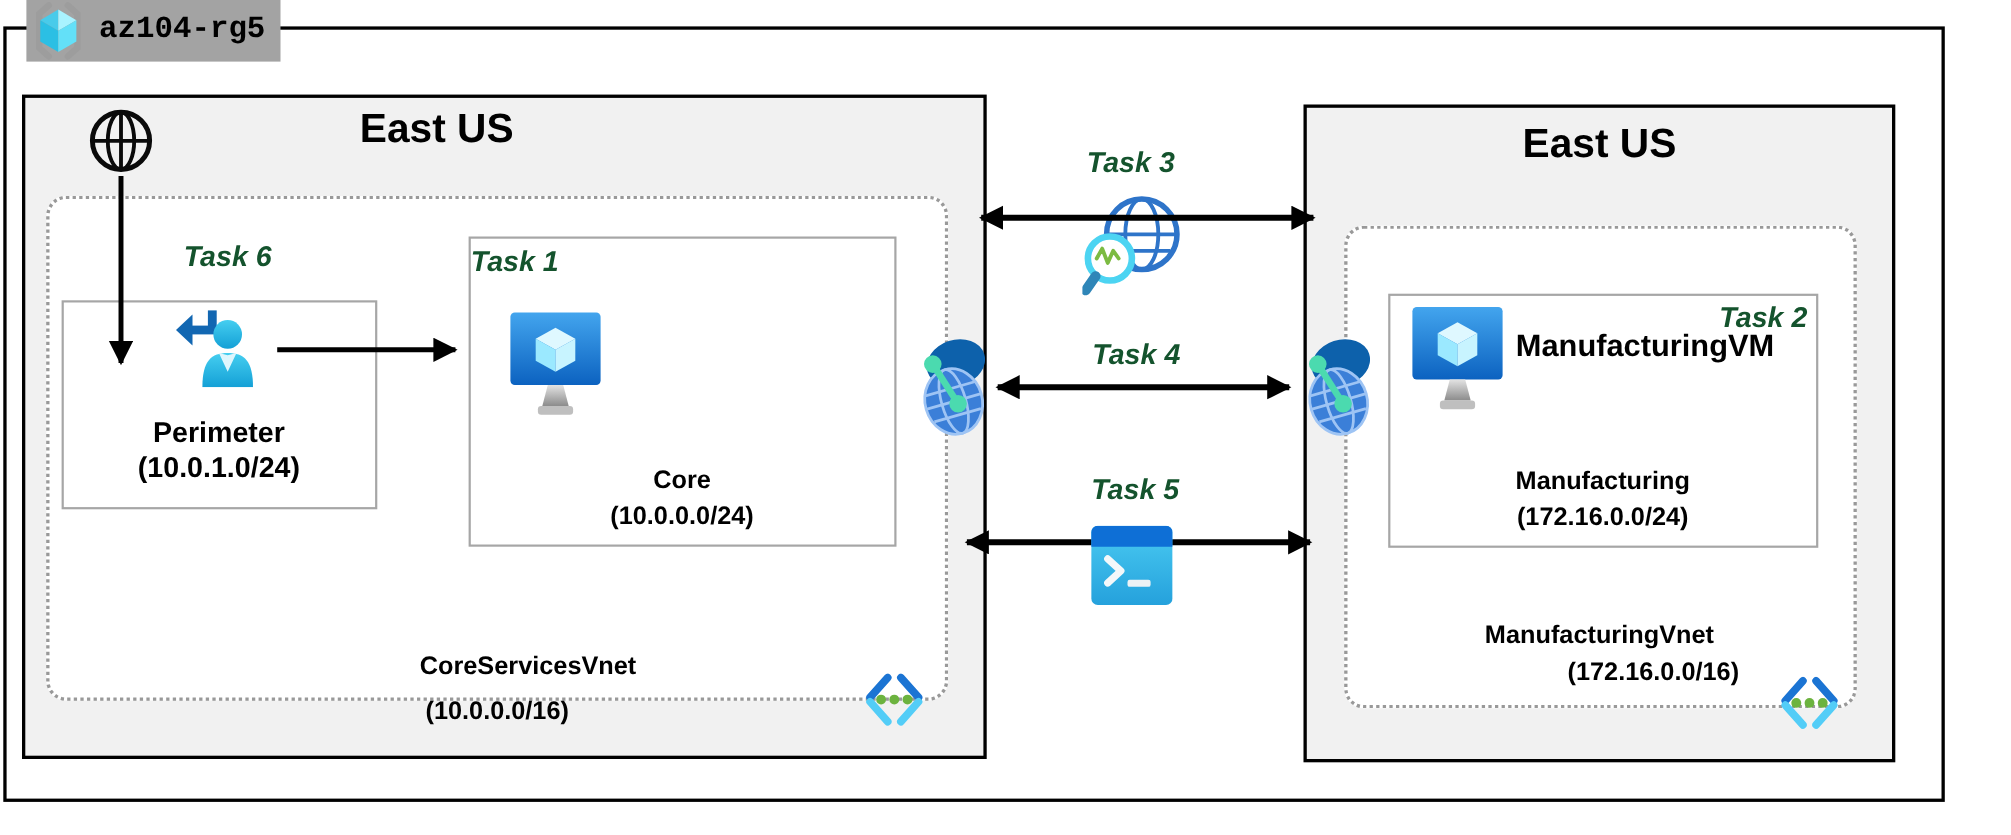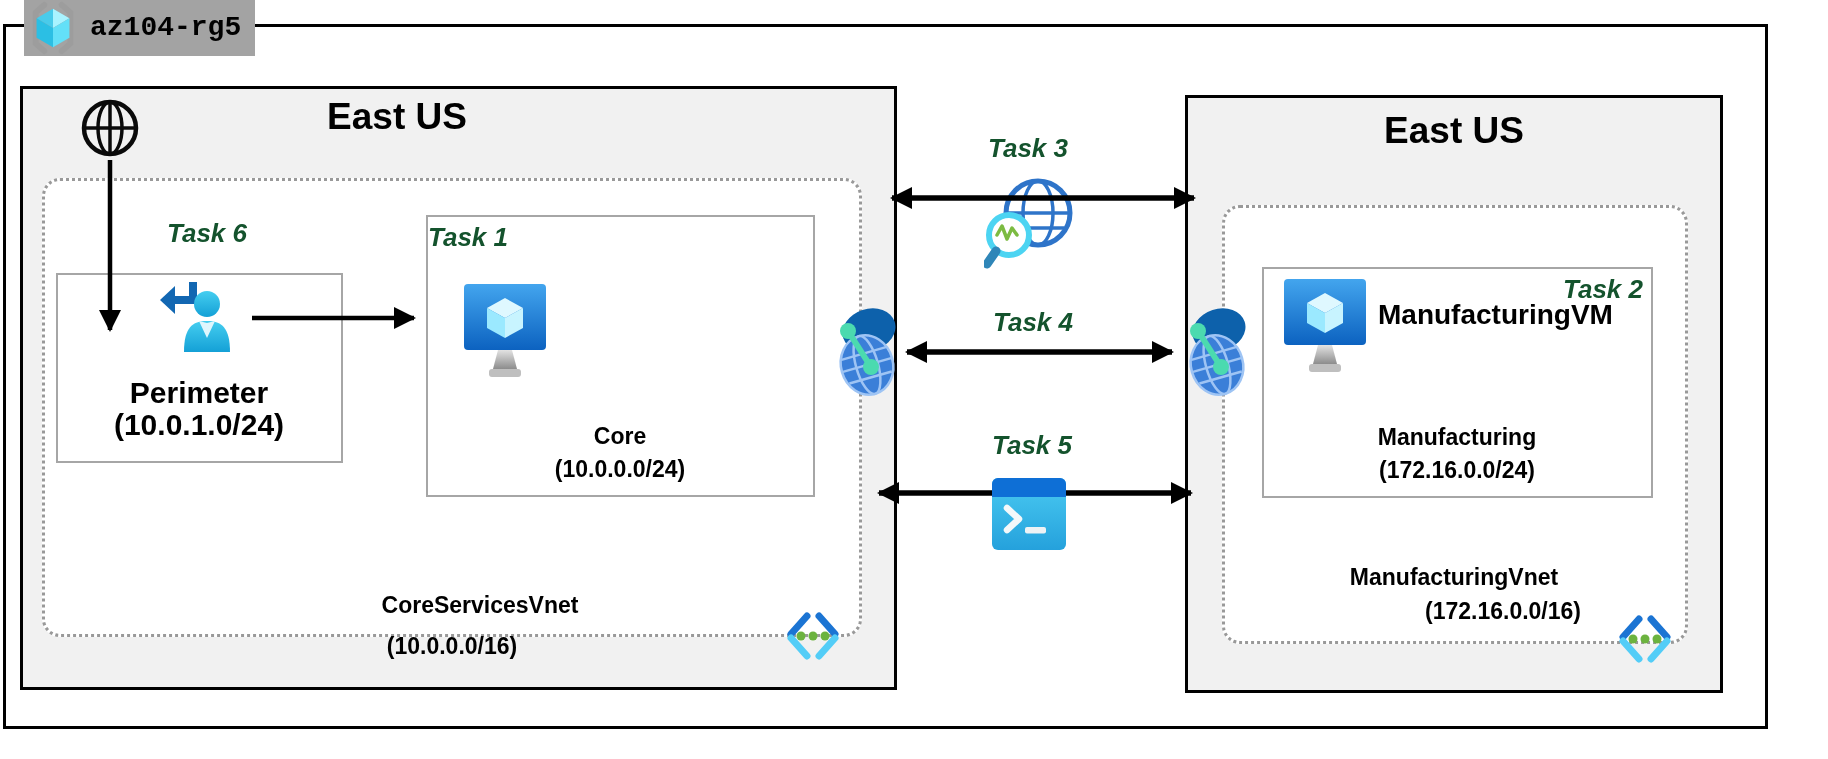--- a/index.html
+++ b/index.html
@@ -10,21 +10,21 @@
   .rg-label{left:24px;top:0;height:56px;background:#a3a3a3;display:flex;align-items:center;gap:8px;padding-right:14px;z-index:3;font-family:Liberation Mono, monospace;}
   .rg-name{font-size:28px;line-height:56px;}
   .region{background:#F1F1F1;border:3px solid #000;z-index:1;}
   .region-title{font-size:37px;transform:translate(-50%,-50%);white-space:nowrap;text-align:right;}
   .vnet{background:#fff;border:3px dotted #999;border-radius:18px;z-index:2;}
   .subnet-box{background:#fff;border:2px solid #A6A6A6;z-index:3;}
   .task-label{font-size:26px;color:#14532d;white-space:nowrap;font-style:italic;}
   .ctr{transform:translate(-50%,-50%);text-align:center;white-space:nowrap;}
   .t27{font-size:23px;}
   .t28{font-size:28px;}
-  .t26{font-size:30px;}
+  .t26{font-size:26px;}
   .icon{z-index:4;}
   .under-arrow{z-index:5;}
   .arrows{left:0;top:0;width:1828px;height:759px;z-index:6;pointer-events:none;}
   .over-arrow{z-index:7;}
 </style>
 </head>
 <body>
 
 <div class="stage">
 

